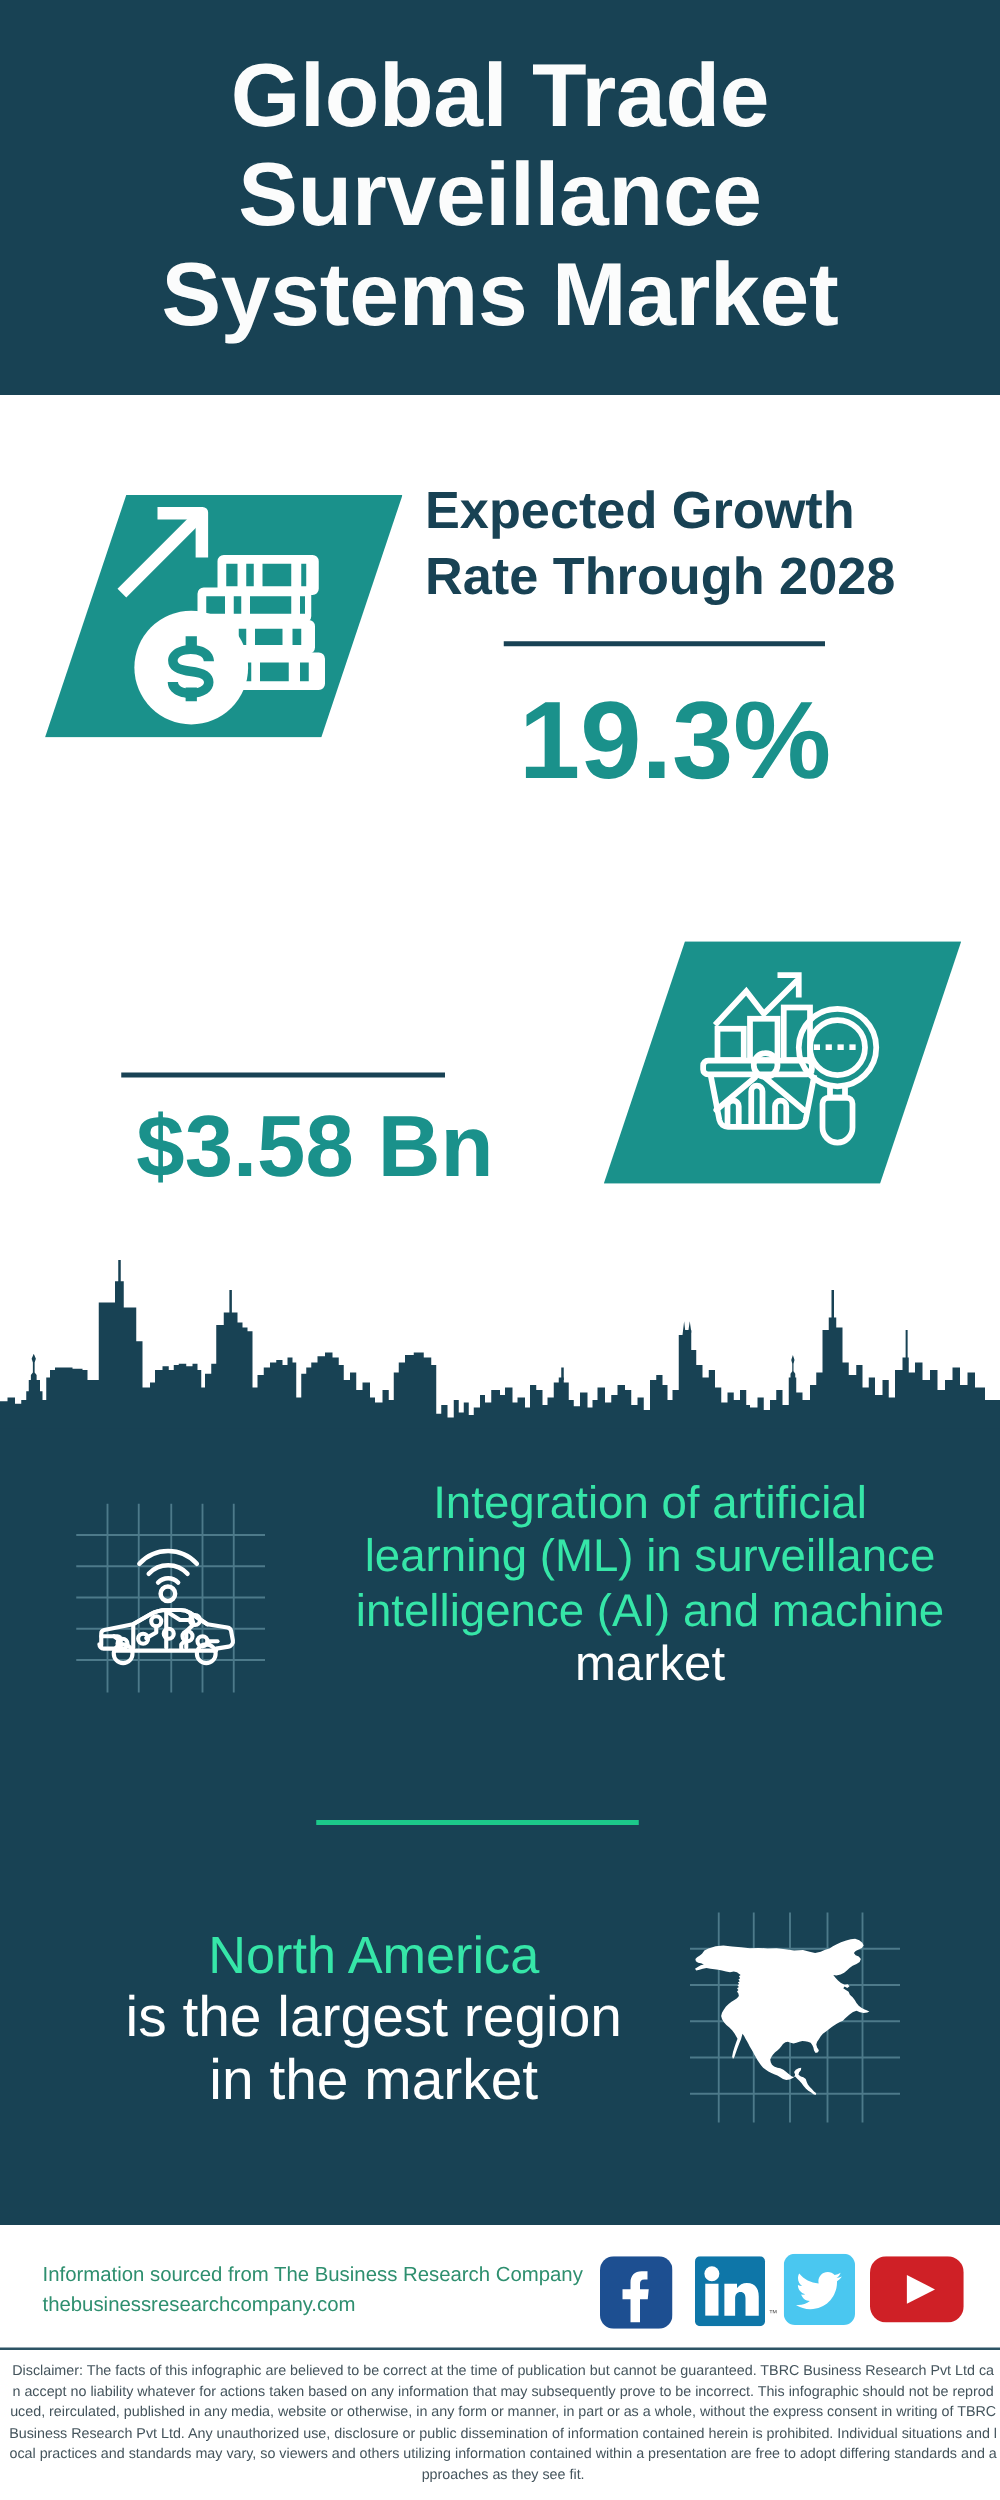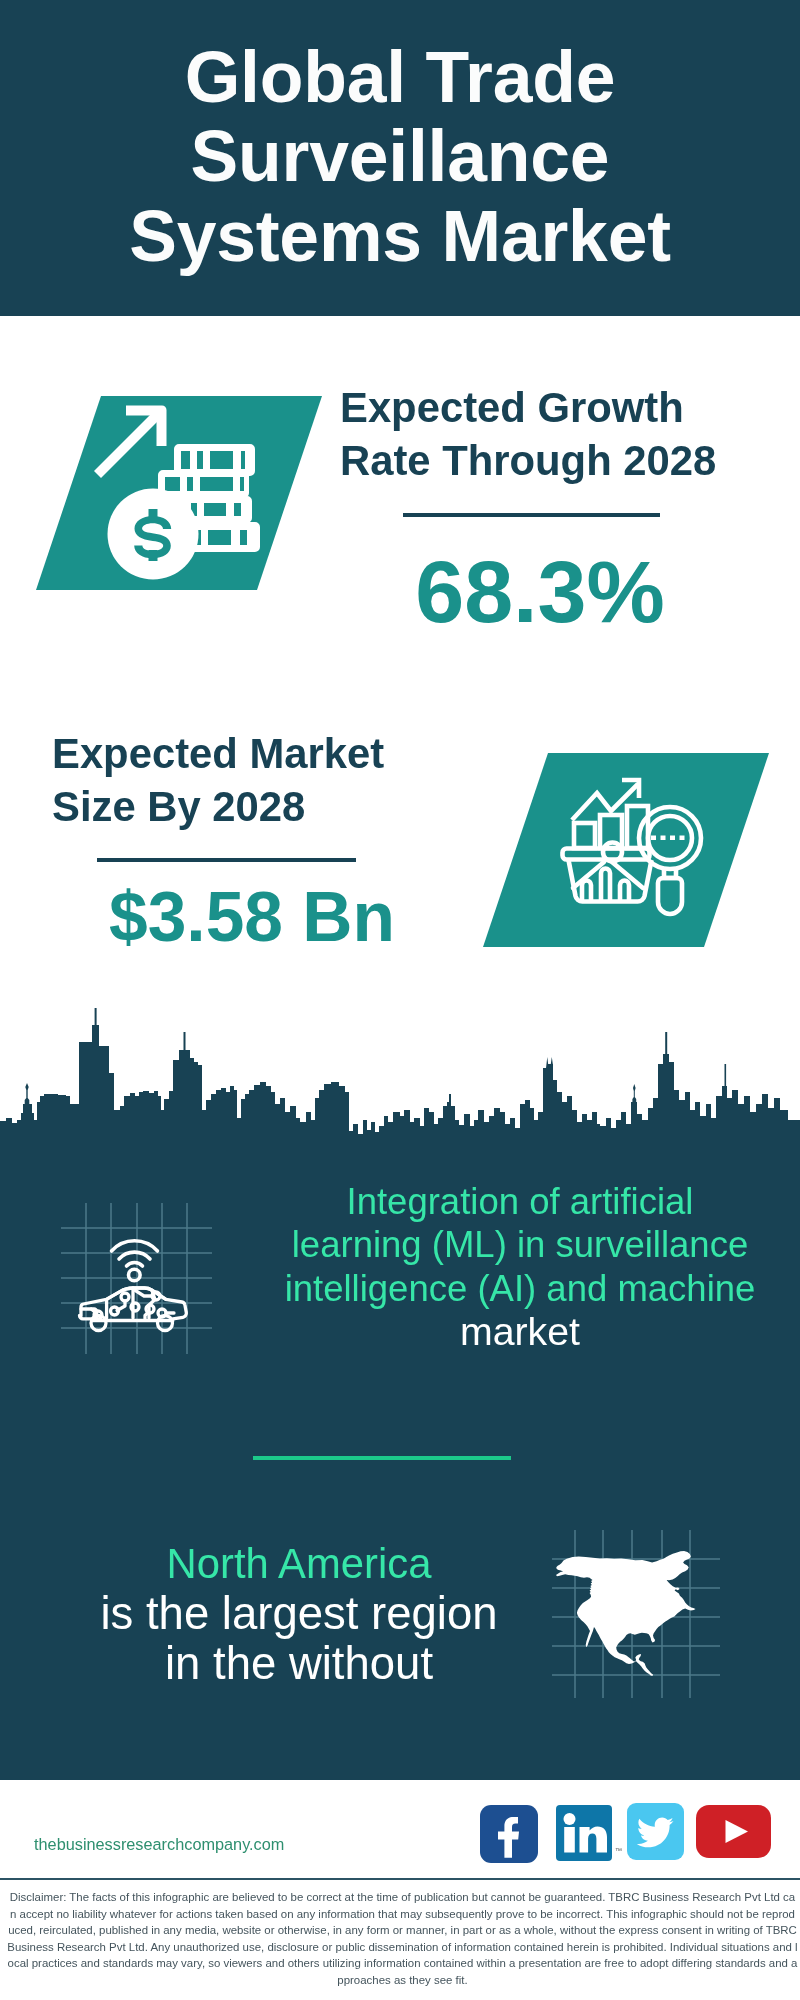--- a/index.html
+++ b/index.html
@@ -78,21 +78,21 @@
           <path d="M117 120 c-11.2 0 -18.5 5.6 -18.5 12.6 c0 7.2 6.6 11 18.3 12.4 c7.3 0.9 10.4 2.3 10.4 4.8
                    c0 3.1 -4.9 5.2 -10.2 5.2 c-6.4 0 -10.6 -2.3 -10.6 -5.5 h-8.2 c0 7.9 7.9 12.8 18.3 12.8
                    c11 0 18.3 -5.1 18.3 -12.5 c0 -7.3 -6.3 -11.2 -18.4 -12.6 c-7.1 -0.8 -10.3 -2.2 -10.3 -4.6
                    c0 -3.1 4.7 -5.3 10.5 -5.3 c6.3 0 10.4 2.4 10.4 5.7 h8.2 c0 -7.8 -7.8 -13 -18.2 -13 Z"></path>
         </g>
       </g>
     </svg>
 
   <div class="stat-label" style="left:340px;top:382px;width:390px;">Expected Growth Rate Through 2028</div>
   <div class="stat-rule" style="left:403px;top:513px;width:257px;"></div>
-  <div class="stat-value" style="left:340px;top:548px;width:400px;">68.3%</div>
+  <div class="stat-value" style="left:340px;top:548px;width:400px;">19.3%</div>
 
   <div class="para" id="para2" style="left:483px;top:753px;width:286px;height:194px;"></div>
   <svg class="icon-svg" style="position:absolute;left:560px;top:770px;overflow:visible;" width="160" height="160" viewBox="0 0 160 160">
     <g fill="none" stroke="#ffffff" stroke-width="4.6" stroke-linecap="butt" stroke-linejoin="miter">
 
       <polyline points="12,50 37,23 51,41 78,14"></polyline>
       <polyline points="62,10 79,10 79,28"></polyline>
 
       <rect x="14" y="53" width="21" height="25"></rect>
       <rect x="40" y="45" width="22" height="33"></rect>
@@ -117,21 +117,20 @@
       <path d="M103 108 h14 a5 5 0 0 1 5 5 v19 a12 12 0 0 1 -24 0 v-19 a5 5 0 0 1 5 -5 Z"></path>
     </g>
     <g fill="#ffffff" stroke="none">
       <rect x="91" y="65.5" width="5" height="4.5"></rect>
       <rect x="100.5" y="65.5" width="5" height="4.5"></rect>
       <rect x="110" y="65.5" width="5" height="4.5"></rect>
       <rect x="119.5" y="65.5" width="5" height="4.5"></rect>
     </g>
   </svg>
 
-  <div class="stat-label" style="left:52px;top:728px;width:400px;">Expected Market Size By 2028</div>
   <div class="stat-rule" style="left:97px;top:858px;width:259px;"></div>
   <div class="stat-value" style="left:52px;top:883px;width:400px;font-size:69.5px;line-height:69.5px;">$3.58 Bn</div>
 
   <div class="darkpanel"></div>
 
   <svg class="skyline" width="800" height="145" viewBox="0 0 800 145" preserveAspectRatio="none">
     <path fill="#184254" d="M0 141 L0 119 L6 119 L6 116 L12 116 L12 121 L17 121 L17 118 L21 118 L21 111 L23 111 L23 102 L32 102 L32 111 L34 111 L34 118 L37 118 L37 100 L40 100 L40 94 L44 94 L44 92 L58 92 L58 93 L66 93 L66 94 L70 94 L70 102 L79 102 L79 40 L92 40 L92 23 L99 23 L99 44 L109 44 L109 71 L114 71 L114 108 L120 108 L120 104 L124 104 L124 94 L130 94 L130 91 L135 91 L135 94 L139 94 L139 90 L143 90 L143 89 L149 89 L149 91 L154 91 L154 89 L158 89 L158 94 L161 94 L161 108 L164 108 L164 97 L169 97 L169 89 L173 89 L173 58 L179 58 L179 48 L190 48 L190 56 L194 56 L194 60 L198 60 L198 63 L202 63 L202 108 L206 108 L206 98 L211 98 L211 92 L216 92 L216 88 L221 88 L221 86 L226 86 L226 90 L230 90 L230 84 L234 84 L234 88 L237 88 L237 116 L241 116 L241 97 L245 97 L245 92 L249 92 L249 88 L254 88 L254 83 L260 83 L260 80 L266 80 L266 84 L271 84 L271 90 L275 90 L275 102 L280 102 L280 96 L285 96 L285 110 L290 110 L290 104 L296 104 L296 116 L300 116 L300 120 L306 120 L306 110 L311 110 L311 118 L315 118 L315 96 L319 96 L319 88 L324 88 L324 82 L331 82 L331 80 L339 80 L339 84 L345 84 L345 90 L349 90 L349 129 L353 129 L353 122 L358 122 L358 132 L363 132 L363 118 L367 118 L367 128 L371 128 L371 120 L375 120 L375 130 L379 130 L379 124 L384 124 L384 114 L388 114 L388 120 L393 120 L393 110 L400 110 L400 114 L404 114 L404 108 L410 108 L410 120 L414 120 L414 116 L420 116 L420 124 L424 124 L424 106 L429 106 L429 110 L434 110 L434 122 L438 122 L438 116 L443 116 L443 104 L447 104 L447 100 L451 100 L451 104 L455 104 L455 118 L459 118 L459 123 L464 123 L464 112 L470 112 L470 124 L474 124 L474 118 L478 118 L478 108 L484 108 L484 120 L489 120 L489 114 L494 114 L494 106 L500 106 L500 110 L505 110 L505 122 L510 122 L510 116 L515 116 L515 126 L520 126 L520 102 L525 102 L525 98 L530 98 L530 106 L534 106 L534 118 L538 118 L538 110 L543 110 L543 66 L548 66 L548 62 L553 62 L553 78 L557 78 L557 90 L562 90 L562 100 L567 100 L567 94 L572 94 L572 108 L577 108 L577 120 L582 120 L582 112 L587 112 L587 118 L592 118 L592 110 L597 110 L597 122 L600 122 L600 124 L606 124 L606 116 L611 116 L611 126 L616 126 L616 118 L621 118 L621 110 L626 110 L626 122 L631 122 L631 100 L637 100 L637 112 L642 112 L642 118 L648 118 L648 106 L653 106 L653 96 L658 96 L658 62 L663 62 L663 52 L669 52 L669 60 L674 60 L674 88 L679 88 L679 98 L685 98 L685 90 L690 90 L690 108 L695 108 L695 100 L700 100 L700 114 L706 114 L706 102 L711 102 L711 116 L716 116 L716 94 L722 94 L722 84 L727 84 L727 96 L732 96 L732 88 L738 88 L738 102 L744 102 L744 94 L750 94 L750 110 L756 110 L756 102 L762 102 L762 92 L768 92 L768 106 L774 106 L774 96 L780 96 L780 108 L788 108 L788 118 L800 118 L800 141 Z"></path>
     <g fill="#184254">
       <path d="M25.3 85 L27 81 L28.7 85 L27.7 88 L27.7 96 L29.3 98 L29.3 102 L24.7 102 L24.7 98 L26.3 96 L26.3 88 Z"></path>
       <rect x="94.6" y="6" width="2" height="18"></rect>
@@ -191,40 +190,41 @@
     <div class="hl">Integration of artificial</div>
     <div class="hl">learning (ML) in surveillance</div>
     <div class="hl">intelligence (AI) and machine</div>
     <div class="nm">market</div>
   </div>
   <div class="mid-rule" style="left:253px;top:1456px;width:258px;"></div>
 
   <div class="driver-text" style="left:69px;top:1539px;width:460px;font-size:41.8px;line-height:49.8px;">
     <div class="hl">North America</div>
     <div class="nm" style="font-size:45.5px;">is the largest region</div>
-    <div class="nm" style="font-size:45.5px;">in the without</div>
+    <div class="nm" style="font-size:45.5px;">in the market</div>
   </div>
 
   <svg class="grid-icon" style="left:546px;top:1524px;" width="180" height="180" viewBox="0 0 180 180">
     <g stroke="#4d7a8a" stroke-width="1.5" fill="none">
       <path d="M29 6 V174"></path>
         <path d="M57 6 V174"></path>
         <path d="M86 6 V174"></path>
         <path d="M116 6 V174"></path>
         <path d="M144 6 V174"></path>
       <path d="M6 35 H174"></path>
         <path d="M6 64 H174"></path>
         <path d="M6 93 H174"></path>
         <path d="M6 122 H174"></path>
         <path d="M6 151 H174"></path>
     </g>
     <path fill="#ffffff" d="M17.5 36.4 L20.7 34.7 L26.5 33.0 L32.7 32.4 L39.7 33.1 L46.8 33.8 L53.9 34.5 L60.9 34.3 L68.1 34.8 L75.2 34.5 L82.3 35.3 L89.3 36.3 L96.4 36.0 L101.7 37.3 L106.1 38.4 L110.6 37.3 L114.1 35.8 L117.6 34.7 L120.3 33.0 L123.0 31.6 L126.8 29.8 L130.9 28.4 L134.6 27.3 L138.1 27.0 L141.4 28.1 L143.9 30.1 L144.9 32.4 L143.5 34.4 L141.0 35.5 L138.5 36.7 L137.1 38.4 L138.5 40.1 L141.0 41.2 L142.7 43.2 L141.7 45.5 L139.2 47.2 L136.1 48.6 L133.6 50.3 L131.5 52.3 L129.3 54.1 L126.5 55.5 L123.0 56.3 L119.8 55.8 L117.3 54.3 L115.9 52.6 L116.6 52.1 L118.3 53.8 L120.5 55.8 L122.2 58.0 L124.4 60.3 L126.8 62.3 L129.7 63.7 L132.2 63.4 L133.6 64.9 L131.8 66.3 L129.7 65.2 L128.6 66.6 L130.7 68.0 L132.9 69.4 L133.9 71.7 L136.1 73.7 L137.8 76.0 L139.2 78.4 L141.0 80.5 L143.1 82.2 L145.3 83.4 L147.3 84.1 L149.5 85.1 L147.8 85.9 L144.9 86.4 L142.0 85.7 L139.2 84.5 L136.4 85.5 L133.9 87.4 L131.8 89.1 L130.0 90.8 L128.3 92.6 L125.9 93.6 L123.7 94.8 L121.5 96.2 L119.4 97.6 L117.1 99.3 L114.8 101.2 L112.3 103.0 L110.6 105.0 L109.1 107.3 L107.7 109.3 L107.0 111.6 L107.7 114.0 L109.1 116.1 L108.4 117.8 L106.5 118.4 L105.2 116.4 L104.7 114.0 L103.8 111.9 L102.5 110.1 L100.3 109.3 L98.1 109.0 L95.9 108.7 L93.5 109.3 L91.1 110.1 L88.8 110.7 L86.5 110.1 L84.3 109.3 L82.3 109.7 L80.4 111.1 L79.1 113.0 L77.6 114.7 L75.9 116.4 L74.1 117.8 L72.3 119.7 L71.1 121.5 L70.2 123.5 L70.6 125.8 L71.6 127.8 L73.3 129.2 L75.9 130.1 L78.2 130.6 L80.4 131.5 L82.3 132.9 L84.0 134.3 L85.7 135.8 L87.5 137.2 L89.3 137.5 L90.1 135.8 L89.3 133.5 L90.6 131.8 L92.8 130.6 L95.0 130.1 L94.7 132.1 L93.2 133.9 L92.8 135.8 L94.7 137.2 L96.7 137.8 L98.6 139.2 L99.4 141.5 L100.3 143.5 L101.7 145.3 L103.5 147.2 L105.2 149.2 L107.0 150.6 L106.5 152.0 L104.7 151.4 L103.0 150.0 L100.6 148.6 L98.6 146.7 L96.7 144.6 L95.3 142.5 L93.5 140.6 L91.8 138.9 L90.1 137.2 L87.9 138.6 L85.7 139.6 L83.0 140.0 L80.4 139.2 L78.2 137.8 L75.9 136.3 L73.3 135.3 L71.1 134.3 L68.7 133.2 L66.7 131.8 L64.5 130.1 L62.8 128.2 L61.4 126.1 L59.9 124.0 L58.7 121.8 L57.5 119.7 L56.4 117.5 L55.1 115.4 L53.9 113.3 L52.8 111.1 L51.6 109.0 L50.4 106.9 L49.3 104.7 L48.0 103.0 L46.8 107.3 L45.4 110.7 L44.0 114.4 L42.8 117.8 L41.5 121.5 L40.4 123.2 L39.7 121.1 L40.4 117.5 L41.5 114.0 L42.8 110.1 L44.0 106.9 L42.9 105.0 L41.5 102.6 L39.7 100.2 L37.5 97.9 L35.1 95.9 L33.0 93.6 L31.6 91.2 L30.9 88.8 L31.6 86.2 L33.0 83.7 L34.8 81.2 L36.9 79.1 L39.2 77.4 L41.5 76.0 L43.6 74.6 L45.1 72.7 L44.7 70.8 L43.6 69.1 L44.7 68.0 L43.6 66.6 L45.1 65.6 L44.0 64.2 L45.4 63.2 L44.3 62.0 L45.8 60.9 L44.7 59.5 L46.1 58.5 L45.1 57.0 L46.5 56.0 L45.1 54.9 L43.6 53.8 L41.0 53.2 L38.0 53.8 L34.8 53.2 L31.6 52.3 L28.6 51.8 L25.6 51.3 L22.4 50.9 L19.2 50.3 L16.2 50.9 L13.6 51.8 L11.0 52.3 L10.0 50.9 L12.2 49.5 L14.6 48.1 L17.1 47.5 L14.9 46.6 L12.5 46.1 L10.7 44.9 L10.3 43.2 L11.7 41.8 L13.9 40.4 L15.6 39.0 Z"></path>
   </svg>
 
   <div class="footer">
+    <div class="src-text" style="left:34px;top:28px;">Information sourced from The Business Research Company</div>
     <div class="src-text" style="left:34px;top:52px;">thebusinessresearchcompany.com</div>
 
     <svg class="social" style="left:480px;top:25px;" width="58" height="58" viewBox="0 0 58 58">
       <rect x="0" y="0" width="58" height="58" rx="11" fill="#1d4f91"></rect>
       <path fill="#ffffff" d="M38 12 h-4.6 c-5.8 0 -9 3.6 -9 9 v5.4 h-6.4 v8 h6.4 v18.4 h7.6 V34.4 h6.2 l0.8 -8 h-7 v-4.2 c0 -2.4 0.9 -3.6 3.4 -3.6 h2.6 Z"></path>
     </svg>
 
     <svg class="social" style="left:556px;top:25px;" width="68" height="56" viewBox="0 0 68 56">
       <rect x="0" y="0" width="56" height="56" rx="4" fill="#0e76a8"></rect>
       <g fill="#ffffff">

